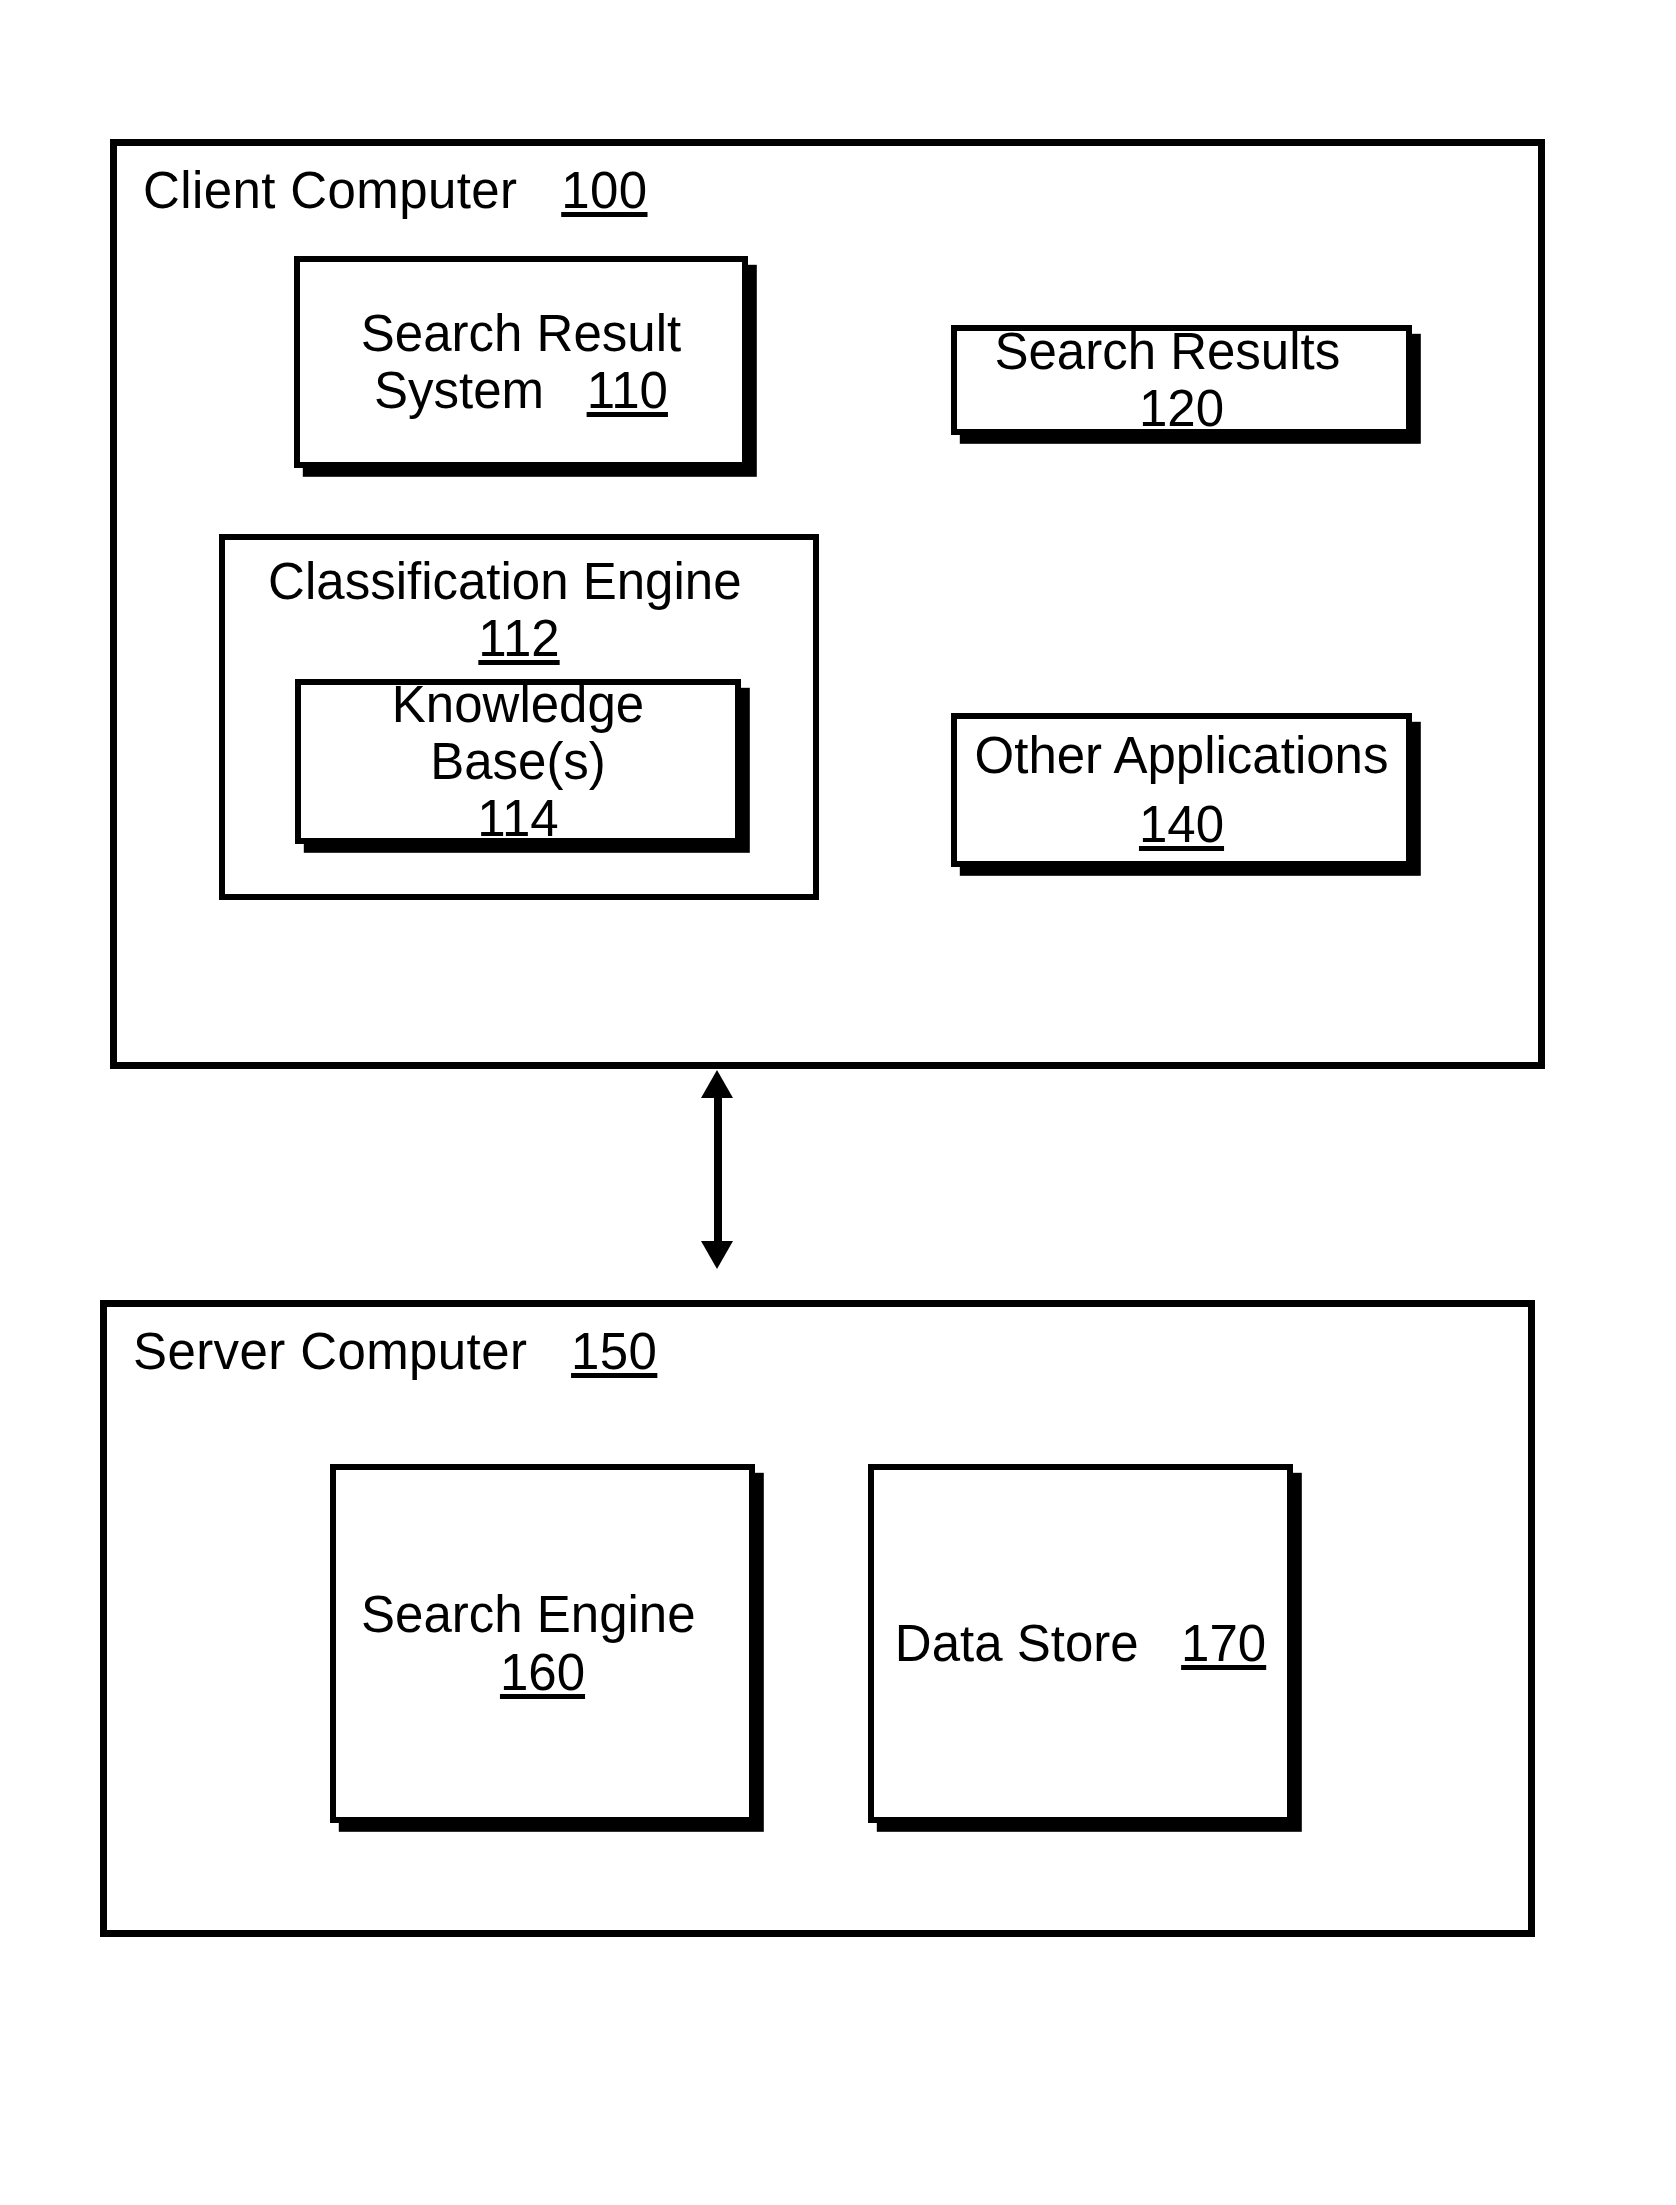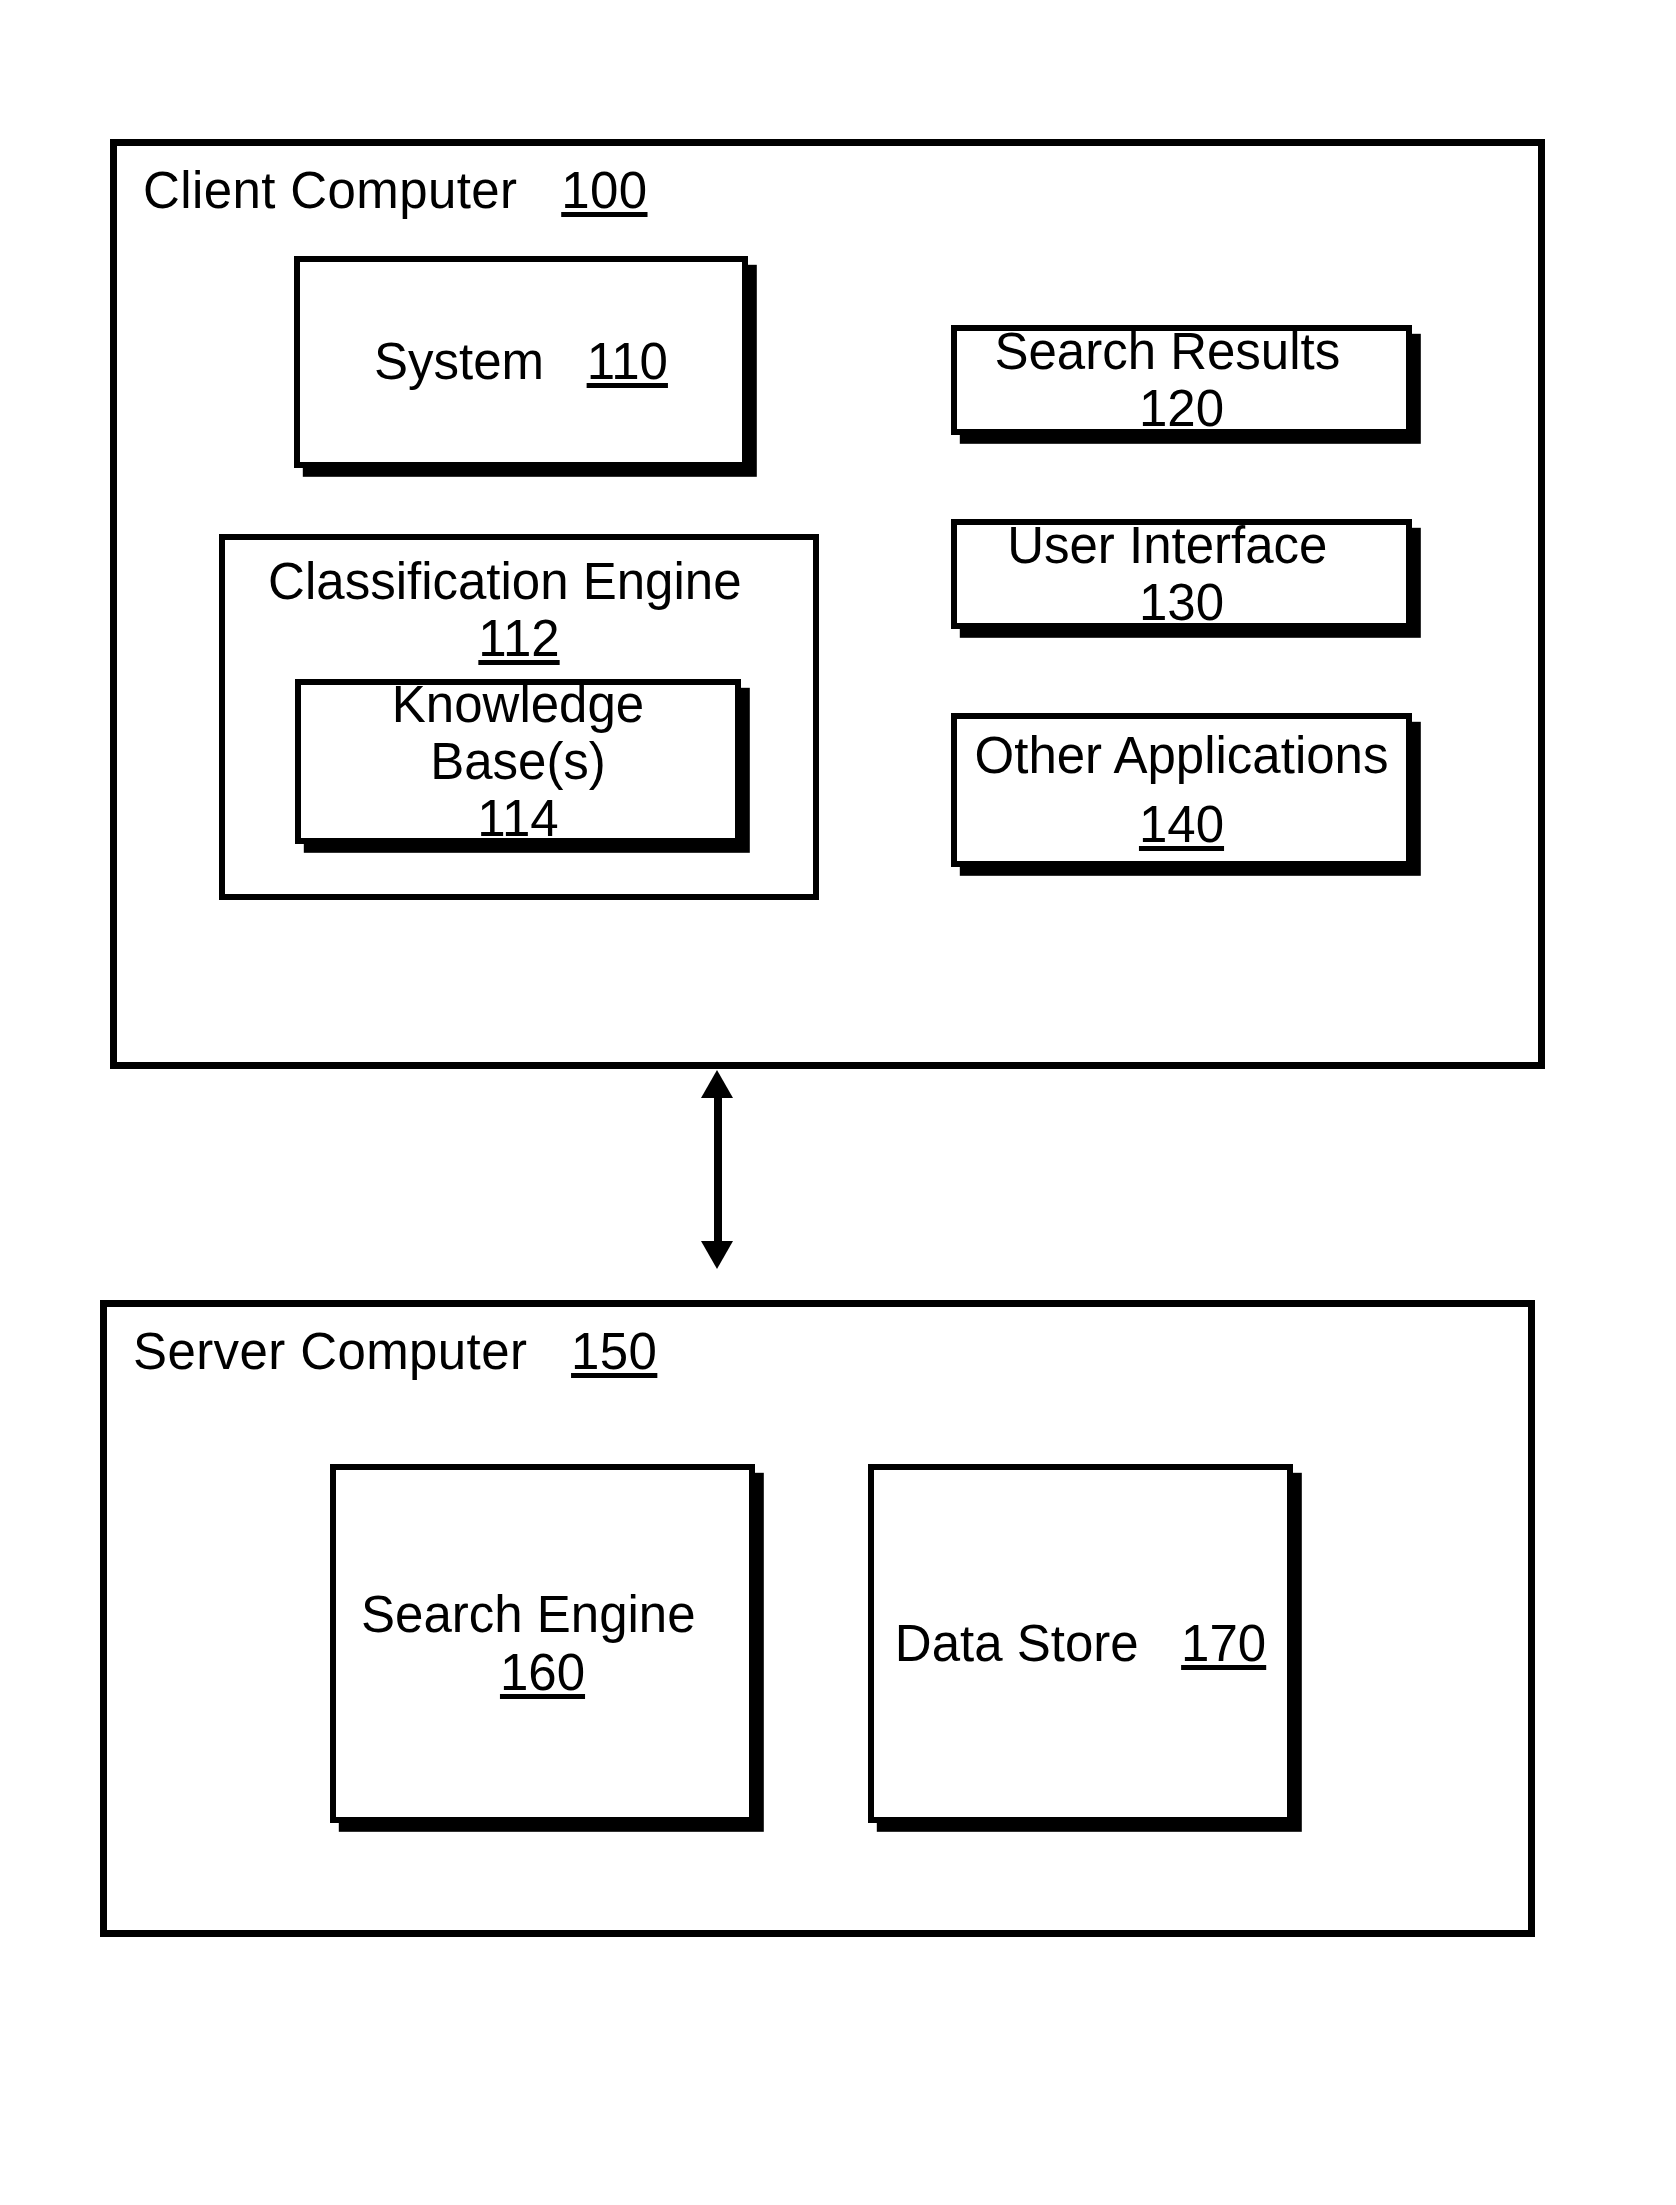--- a/index.html
+++ b/index.html
@@ -70,20 +70,21 @@
 <div class="page">
 
   <div class="big-box" style="left:110px; top:139px; width:1435px; height:930px;">
     <div class="big-label" style="left:26px; top:14.6px;">
       <span>Client Computer</span>
       <span>&nbsp;</span>
       <span class="ul">100</span>
     </div>
 
     <div class="sbox shadow-br" style="left:177px; top:110px; width:454px; height:212px;">
+      <span class="lbl">Search Result</span>
       <span class="lbl">
         <span>System</span>
         <span>&nbsp;</span>
         <span class="ul">110</span>
       </span>
     </div>
 
     <div class="sbox no-shadow" style="left:102px; top:388px; width:600px; height:366px; justify-content:flex-start; padding-top:13px;">
       <span class="lbl">
         <span>Classification Engine</span>
@@ -98,27 +99,20 @@
     </div>
 
     <div class="sbox shadow-br" style="left:834px; top:179px; width:461px; height:110px;">
       <span class="lbl">
         <span>Search Results</span>
         <span>&nbsp;</span>
         <span class="ul">120</span>
       </span>
     </div>
 
-    <div class="sbox shadow-br" style="left:834px; top:373px; width:461px; height:110px;">
-      <span class="lbl">
-        <span>User Interface</span>
-        <span>&nbsp;</span>
-        <span class="ul">130</span>
-      </span>
-    </div>
 
     <div class="sbox shadow-br" style="left:834px; top:567px; width:461px; height:154px;gap:12px;">
       <span class="lbl">Other Applications</span>
       <span class="lbl ul">140</span>
     </div>
   </div>
 
   <div class="arrow-head-up" style="left:701px; top:1070px;"></div>
   <div class="arrow-line" style="left:714px; top:1096px; width:8px; height:146px;"></div>
   <div class="arrow-head-down" style="left:701px; top:1241px;"></div>

